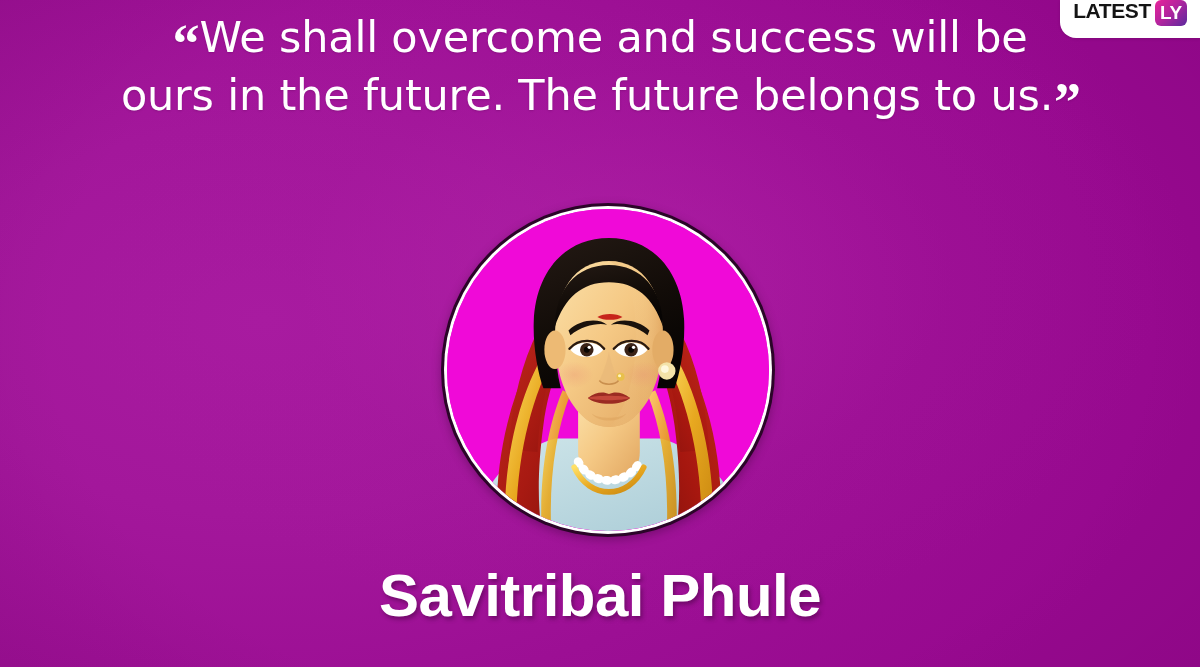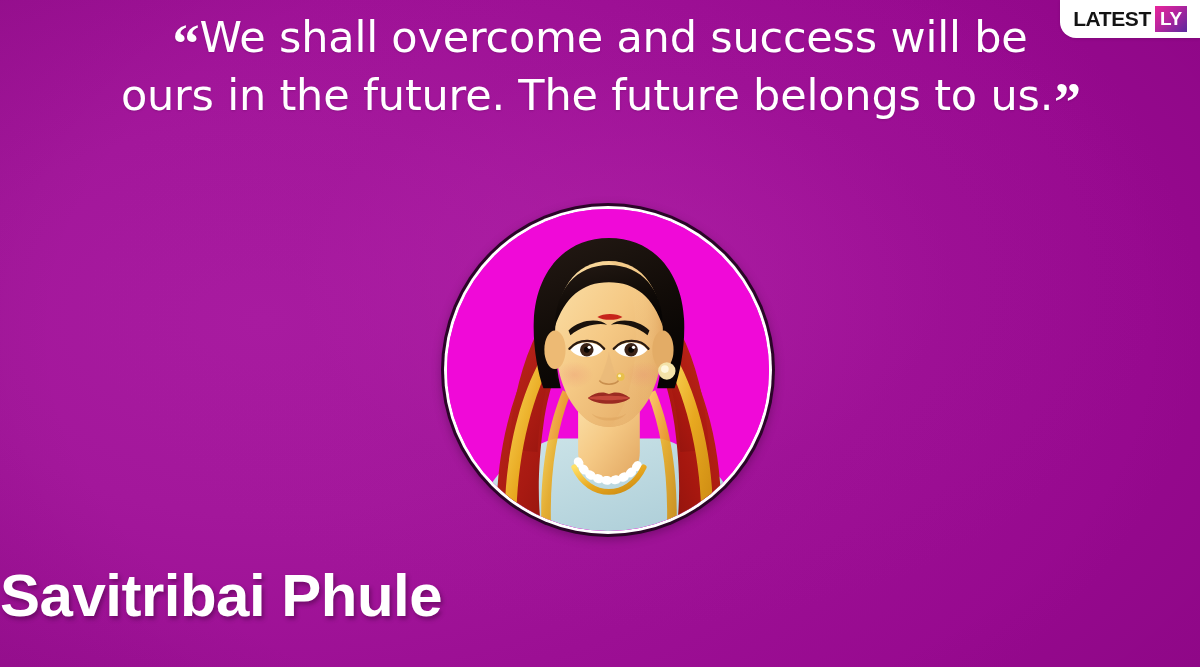--- a/index.html
+++ b/index.html
@@ -38,21 +38,21 @@
   
   .logo {
     position: absolute;
     top: 0;
     right: 0;
     width: 140px;
     height: 38px;
     background: #FFFFFF;
     border-bottom-left-radius: 16px;
     display: flex;
-    align-items: center;
+    align-items: flex-start;
     justify-content: center;
     gap: 4px;
     box-shadow: 0 1px 3px rgba(0,0,0,0.12);
   }
   .logo-latest {
     font-family: "Liberation Sans", sans-serif;
     font-weight: bold;
     font-size: 21px;
     letter-spacing: -0.4px;
     color: #141414;
@@ -60,21 +60,21 @@
     padding-bottom: 1px;
   }
   .logo-ly {
     font-family: "Liberation Sans", sans-serif;
     font-weight: bold;
     font-size: 19px;
     letter-spacing: -0.3px;
     color: #FFFFFF;
     line-height: 1;
     background: linear-gradient(135deg, #E8249A 0%, #B5249E 45%, #5B2A9E 100%);
-    border-radius: 0;
+    border-radius: 6px;
     padding: 3px 5px 4px 5px;
   }
 
   
   .quote {
     position: absolute;
     left: 0;
     right: 0;
     top: 8px;
     padding: 0 60px;
@@ -131,21 +131,21 @@
     background: #F009D8;
   }
   .portrait svg { display: block; width: 100%; height: 100%; }
 
   
   .name {
     position: absolute;
     left: 0;
     right: 0;
     top: 566px;
-    text-align: left;
+    text-align: center;
     color: #FFFFFF;
     font-family: "Liberation Sans", sans-serif;
     font-weight: bold;
     font-size: 60px;
     letter-spacing: -0.5px;
     line-height: 1;
     text-shadow: 2px 3px 4px rgba(58,0,54,0.45);
   }
 </style>
 </head>

